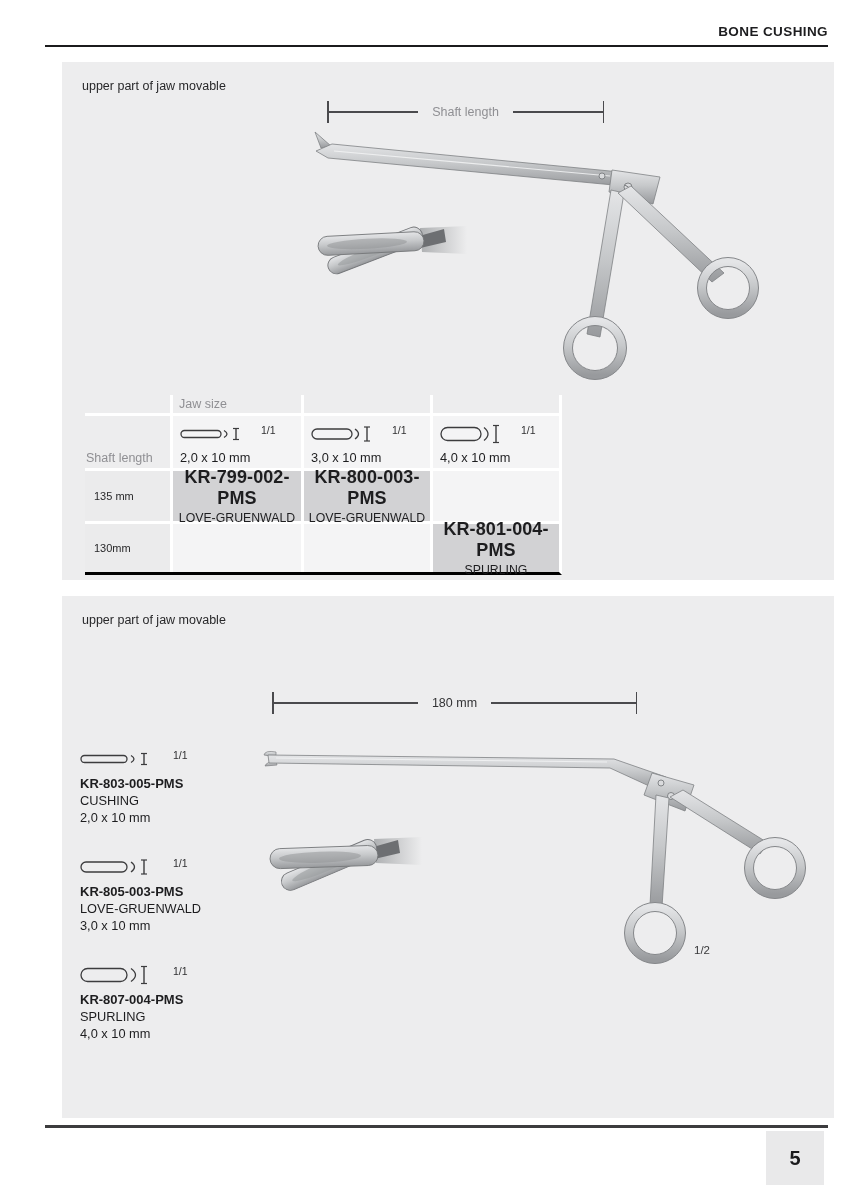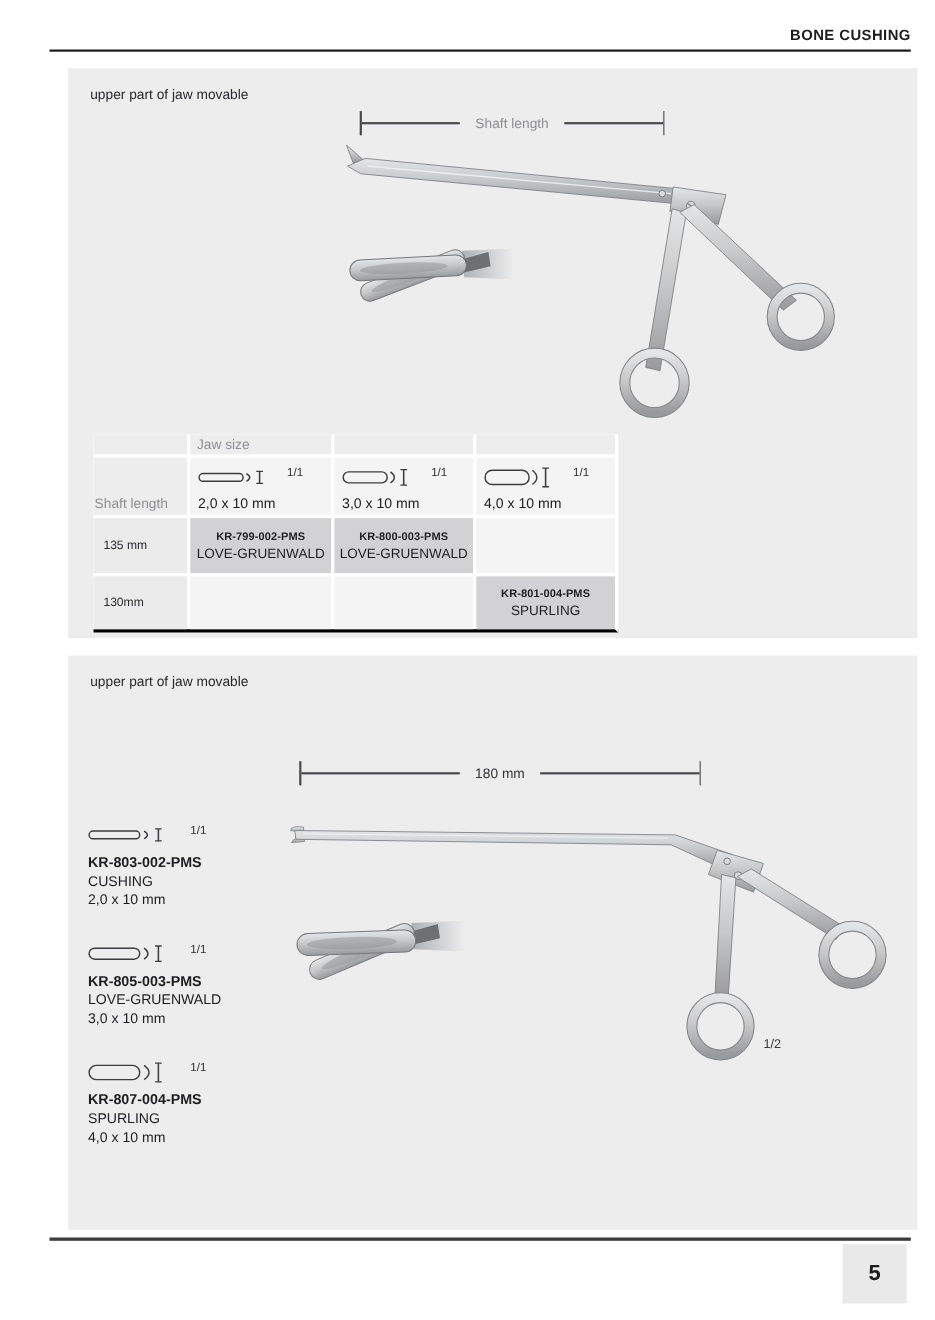--- a/index.html
+++ b/index.html
@@ -49,21 +49,21 @@
   .bg-left  { background:#ebebec; }
   .bg-fill  { background:#d2d2d4; }
   .jawsize-cell { padding:2px 0 0 6px; color:#8f8f93; }
   .shaftlen-cell { display:flex; align-items:flex-end; padding:0 0 3px 1px; color:#8f8f93; }
   .colhead { display:flex; flex-direction:column; justify-content:space-between; padding:8px 0 3px 7px; }
   .iconrow { display:flex; align-items:flex-start; height:20px; }
   .scale-label { font-size:10.5px; color:#2f2f31; margin-left:7px; }
   .size-text { font-size:12.8px; color:#1d1d1f; }
   .leftcol-cell { display:flex; align-items:center; padding-left:9px; color:#28282a; font-size:11px; }
   .filled-cell { display:flex; flex-direction:column; align-items:center; justify-content:center; text-align:center; }
-  .filled-cell .code { font-weight:bold; font-size:10px; letter-spacing:.1px; }
+  .filled-cell .code { font-weight:bold; font-size:18px; letter-spacing:.1px; }
   .filled-cell .name { font-size:12.3px; margin-top:2px; }
 
   
   .products { left:18px; top:153px; }
   .product { margin-bottom:31px; }
   .product .iconrow { margin-bottom:6px; }
   .product .code { font-weight:bold; font-size:13px; line-height:17px; }
   .product .name, .product .size { font-size:12.8px; line-height:17px; }
 
   .half-scale { font-size:11.5px; color:#38383a; }
@@ -221,21 +221,21 @@
       <div class="iconrow">
         <svg width="86" height="20" viewBox="0 0 86 20">
           <rect x="1" y="6.5" width="46" height="7" rx="3.5" fill="none" stroke="#3c3c3e" stroke-width="1.3"></rect>
           <path d="M51,6.5 Q57,10 51,13.5" fill="none" stroke="#3c3c3e" stroke-width="1.3"></path>
           <line x1="64" y1="4.5" x2="64" y2="15.5" stroke="#3c3c3e" stroke-width="1.4"></line>
           <line x1="61" y1="4.5" x2="67" y2="4.5" stroke="#3c3c3e" stroke-width="1.2"></line>
           <line x1="61" y1="15.5" x2="67" y2="15.5" stroke="#3c3c3e" stroke-width="1.2"></line>
         </svg>
         <span class="scale-label">1/1</span>
       </div>
-      <div class="code">KR-803-002-PMS</div>
+      <div class="code">KR-803-005-PMS</div>
       <div class="name">CUSHING</div>
       <div class="size">2,0 x 10 mm</div>
     </div>
 
     <div class="product">
       <div class="iconrow">
         <svg width="86" height="20" viewBox="0 0 86 20">
           <rect x="1" y="5" width="46" height="10" rx="5" fill="none" stroke="#3c3c3e" stroke-width="1.3"></rect>
           <path d="M51,5 Q58,10 51,15" fill="none" stroke="#3c3c3e" stroke-width="1.3"></path>
           <line x1="64" y1="3" x2="64" y2="17" stroke="#3c3c3e" stroke-width="1.4"></line>

